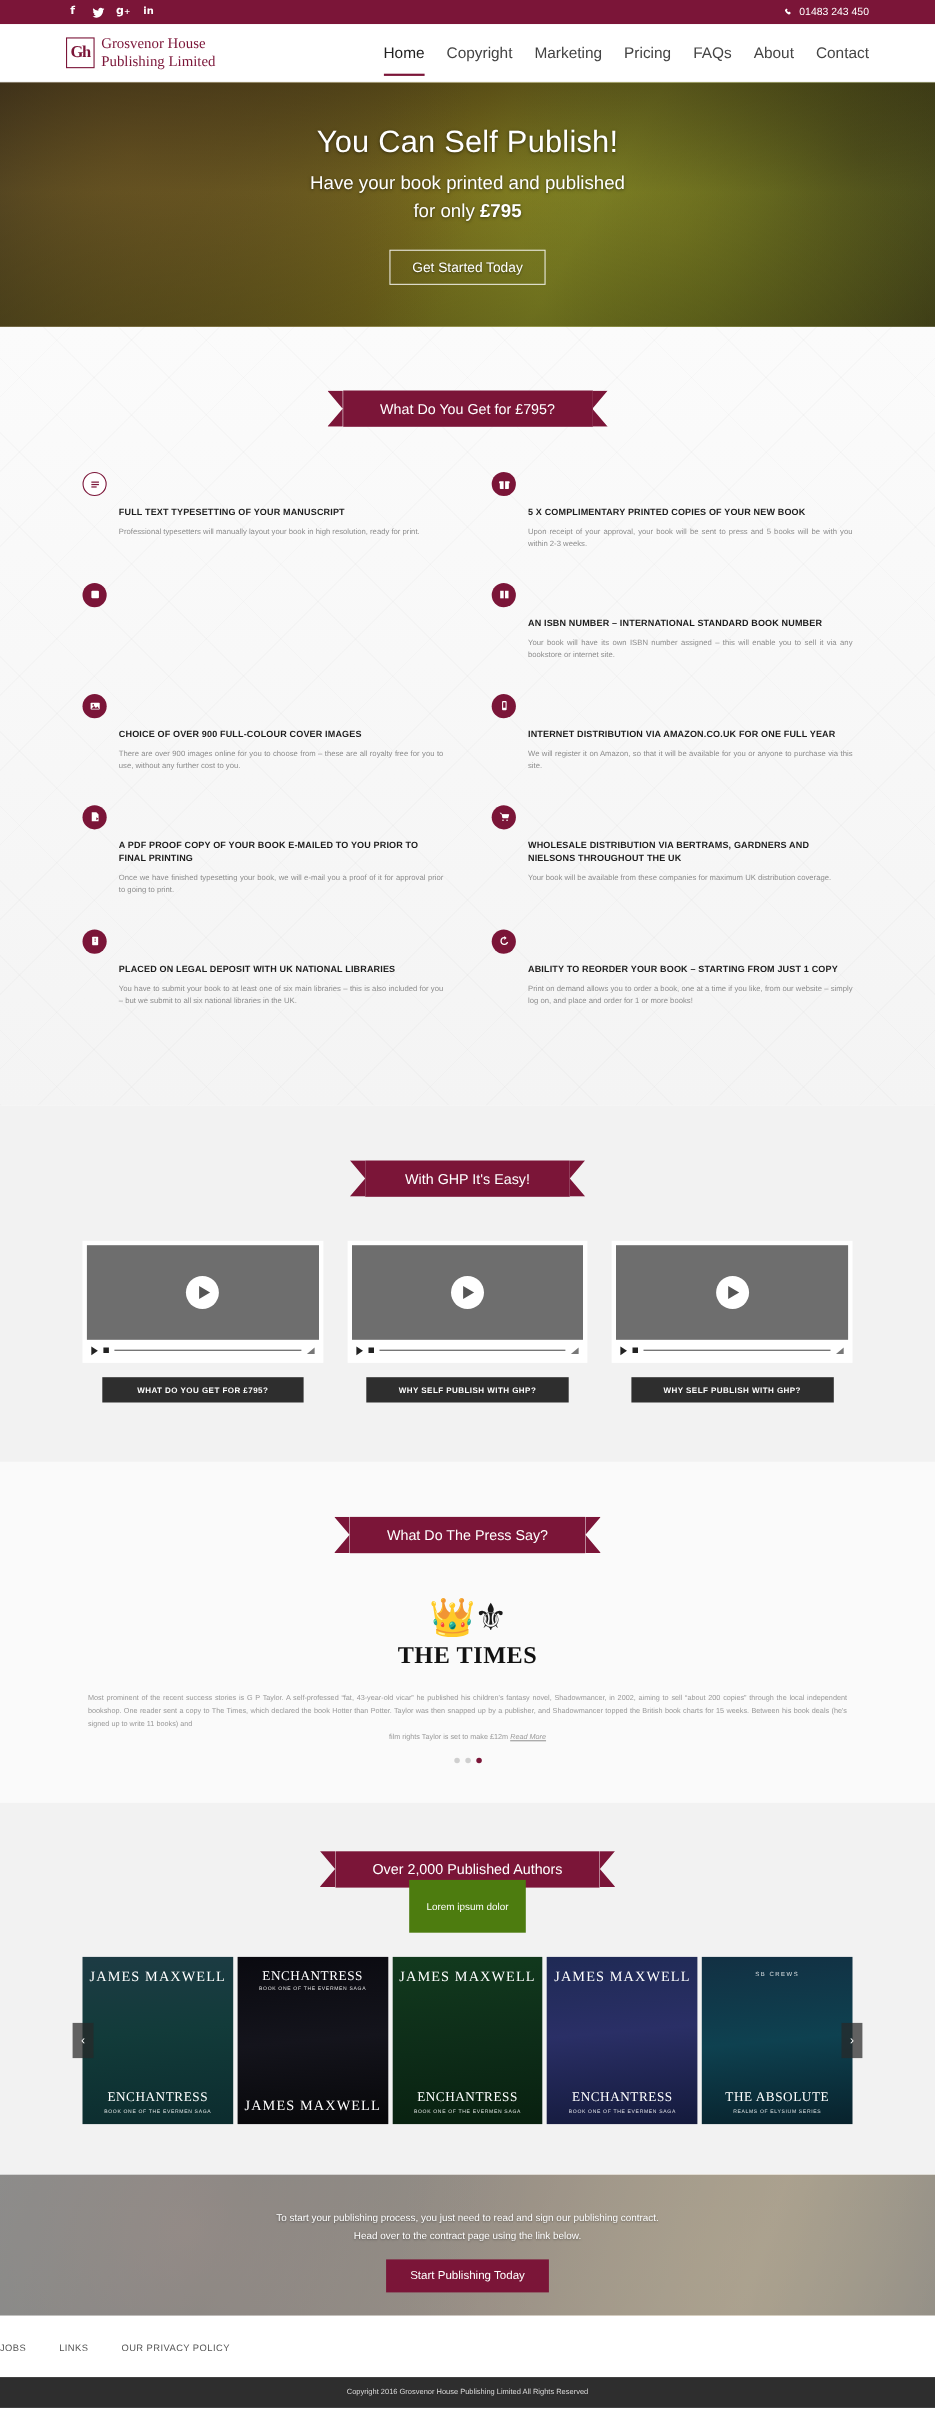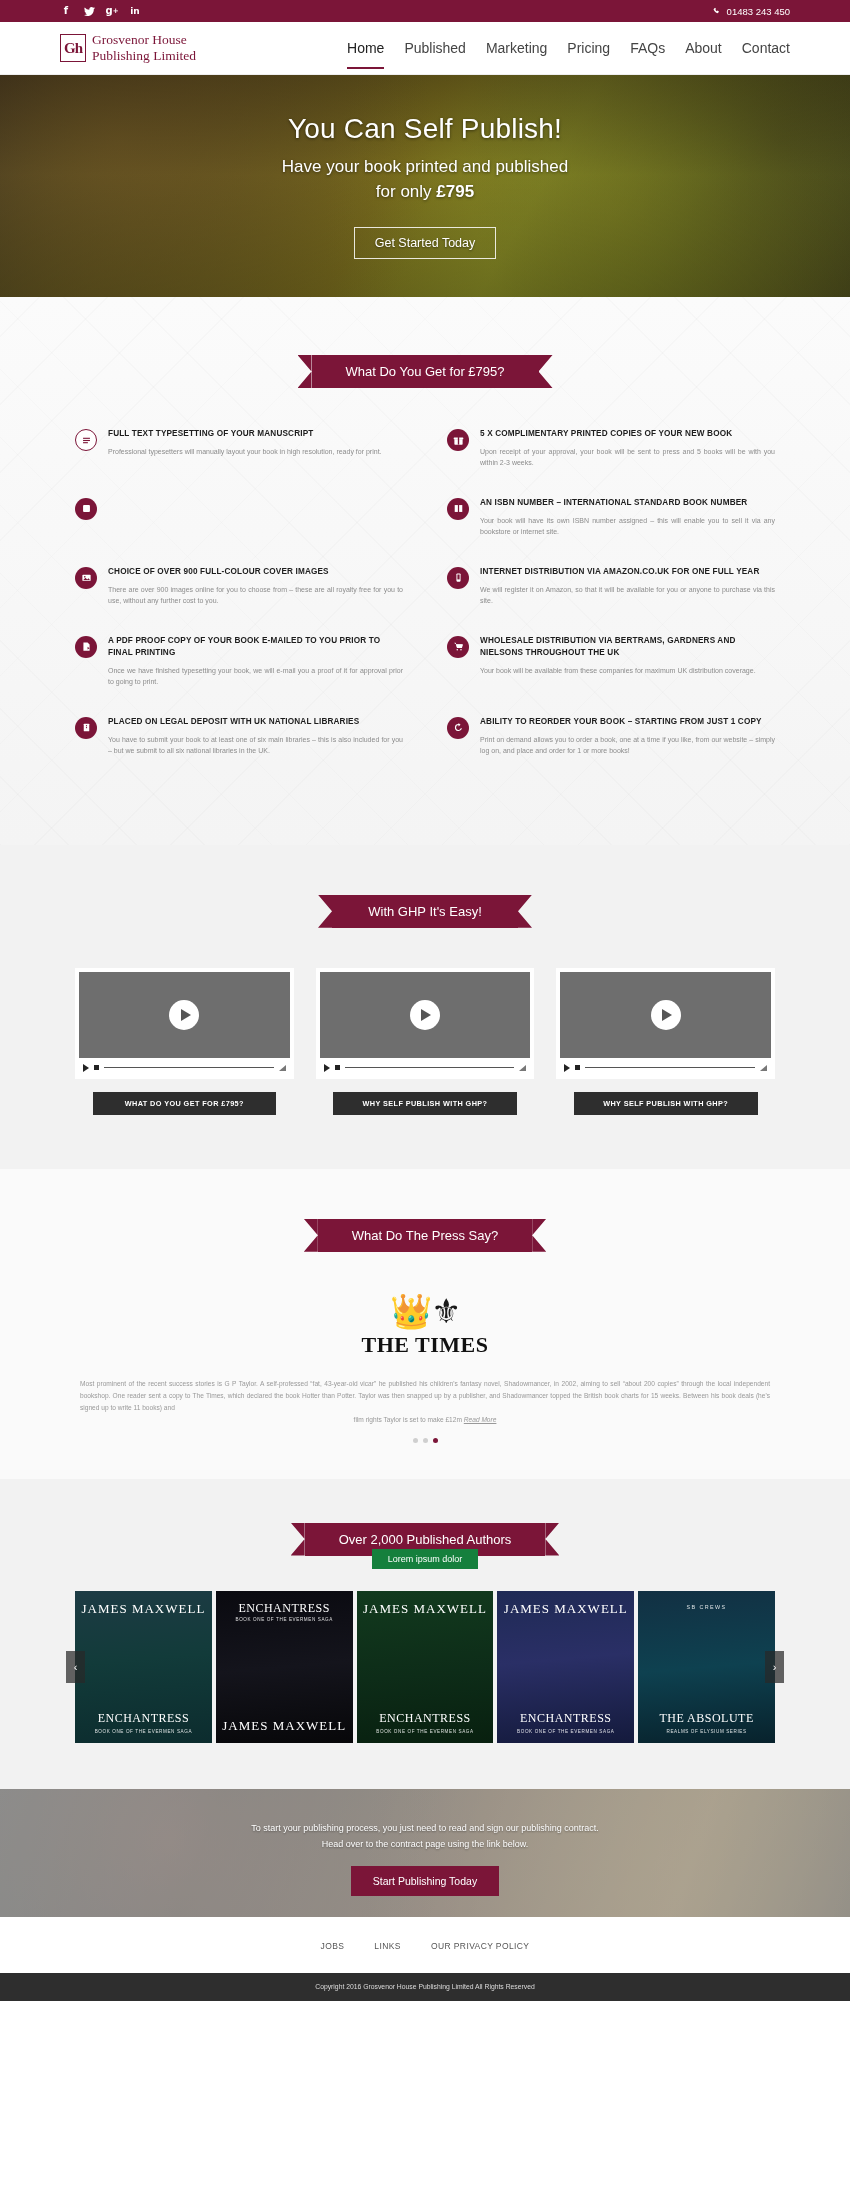--- a/index.html
+++ b/index.html
@@ -114,21 +114,21 @@
     flex:0 0 auto; width:22px; height:22px; border-radius:50%;
     background:#7b1538; display:flex; align-items:center; justify-content:center;
     margin-top:1px;
   }
   .feat-icon.outline { background:#fff; border:1.5px solid #7b1538; }
   .feat-icon svg { width:11px; height:11px; fill:#fff; }
   .feat-icon.outline svg { fill:#7b1538; }
   .feat-body { flex:1; }
   .feat-title {
     font-size:8.2px; font-weight:700; color:#1d1d1d; letter-spacing:.15px;
-    line-height:1.45; text-transform:uppercase;
+    line-height:1.45; text-transform:uppercase;margin-top:32px;
   }
   .feat-desc {
     font-size:7px; color:#8c8c8c; line-height:1.65; margin-top:6px;
     text-align:justify;
   }
 
   
   .videos-sec {
     padding:50px 0 54px; background:#f2f2f2;
   }
@@ -173,21 +173,21 @@
   }
   .press-quote .last { display:block; text-align:center; }
   .press-quote a { color:#999; font-style:italic; }
   .dots { display:flex; gap:5px; justify-content:center; margin-top:11px; }
   .dot { width:5px; height:5px; border-radius:50%; background:#cfcfcf; cursor:pointer; }
   .dot.on { background:#7b1538; }
 
   
   .authors-sec { padding:44px 0 46px; background:#f2f2f2; position:relative; }
   .tooltip {
-    background:#15803d; color:#fff; font-size:9px; padding:5px 16px;
+    background:#4d7c0f; color:#fff; font-size:9px; padding:19px 16px;
     margin:-7px auto 16px; width:max-content; position:relative; z-index:3;
   }
   .covers { display:flex; gap:4px; margin-top:22px; position:relative; }
   .cover { flex:1; height:152px; position:relative; overflow:hidden; color:#fff;
     display:flex; flex-direction:column; align-items:center; text-align:center; cursor:pointer; }
   .cover .c-top { padding-top:11px; line-height:1.08; }
   .cover .c-bottom { position:absolute; bottom:9px; left:0; right:0; }
   .c1 { background:linear-gradient(175deg,#1d3b44,#123b3a 45%,#0c2c2e); }
   .c2 { background:linear-gradient(175deg,#0a0a10,#14141c 50%,#070709); }
   .c3 { background:linear-gradient(175deg,#123a1e,#0d2c18 55%,#08200f); }
@@ -216,21 +216,21 @@
   .cta-inner { position:relative; text-align:center; }
   .cta h2 { font-size:20px; font-weight:400; text-shadow:0 1px 3px rgba(0,0,0,.45); }
   .cta p { font-size:9px; line-height:1.7; margin-top:12px; text-shadow:0 1px 2px rgba(0,0,0,.4); }
   .cta-btn {
     display:inline-block; margin-top:14px; background:#7b1538; color:#fff;
     font-size:10.5px; padding:9px 22px; text-decoration:none; cursor:pointer;
   }
 
   
   .footer-links {
-    background:#fff; display:flex; justify-content:center; gap:30px;
+    background:#fff; display:flex; gap:30px;
     padding:24px 0 22px;
   }
   .footer-links a { font-size:8.5px; color:#555; text-decoration:none; letter-spacing:.4px; }
   .copyright {
     background:#2e2e2e; color:#dcdcdc; font-size:6.8px; text-align:center;
     padding:10px 0 11px;
   }
 </style>
 </head>
 <body>
@@ -259,21 +259,21 @@
   <div class="header">
     <div class="brand">
       <div class="brand-mark">Gh</div>
       <div class="brand-name">
         <div>Grosvenor House</div>
         <div>Publishing Limited</div>
       </div>
     </div>
     <div class="nav">
       <a href="#" class="active">Home</a>
-      <a href="#">Published</a>
+      <a href="#">Copyright</a>
       <a href="#">Marketing</a>
       <a href="#">Pricing</a>
       <a href="#">FAQs</a>
       <a href="#">About</a>
       <a href="#">Contact</a>
     </div>
   </div>
 
   <div class="hero">
     <div class="hero-inner">

